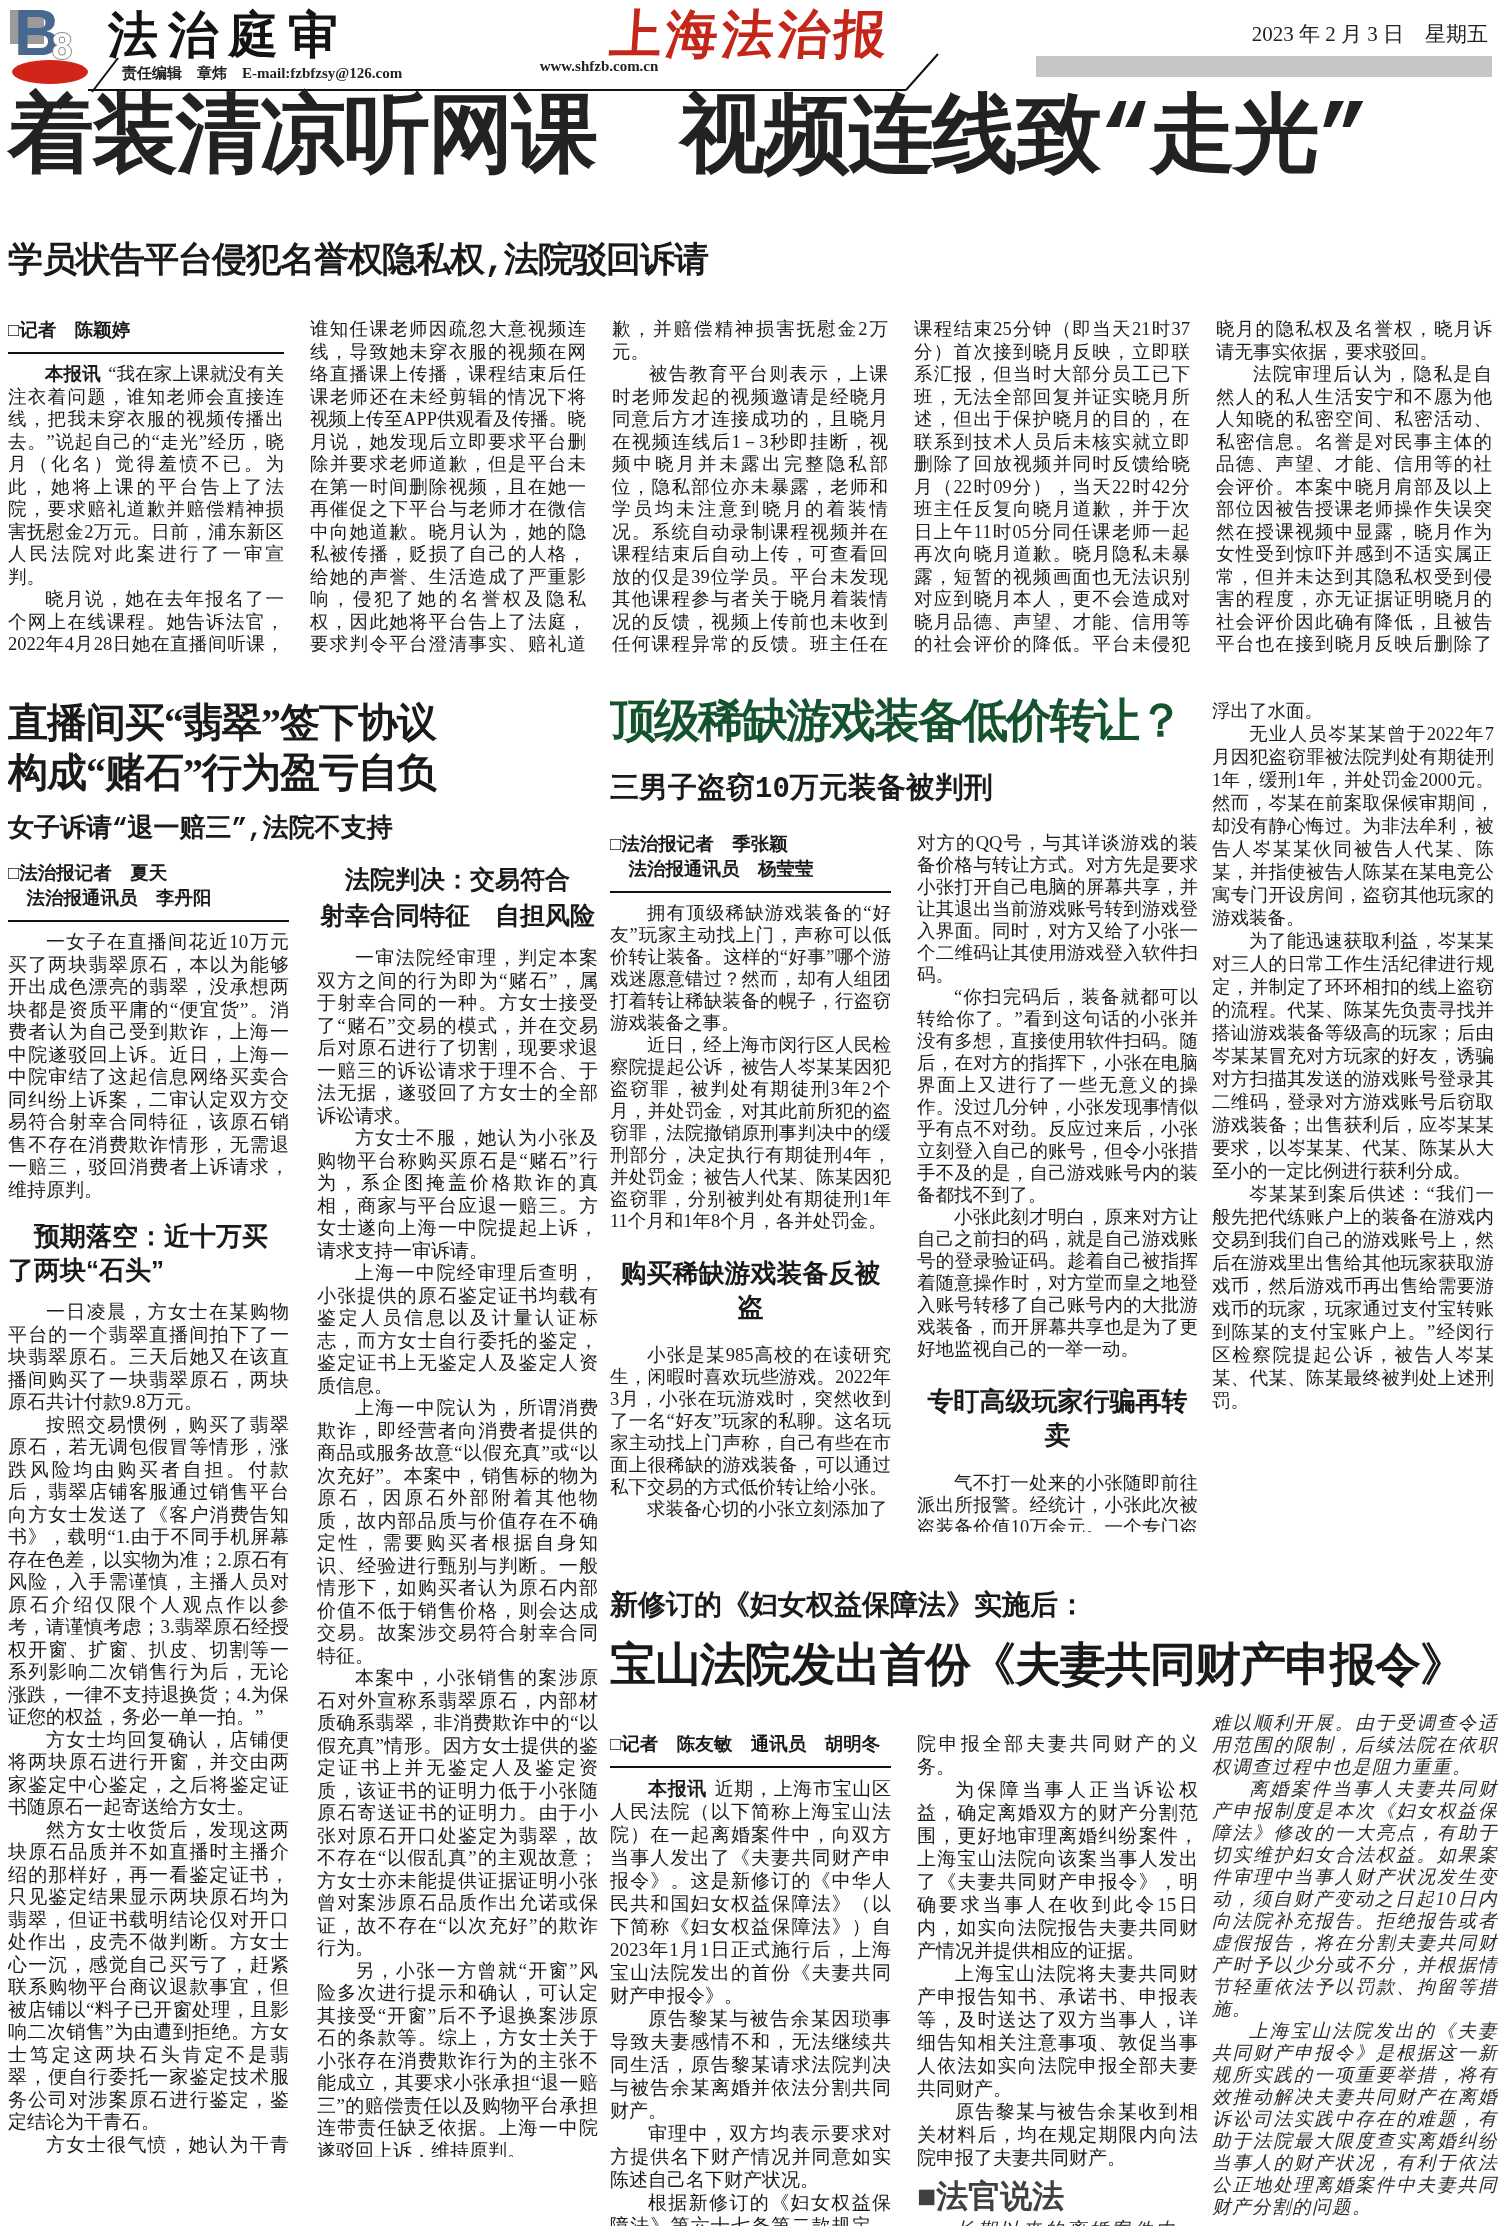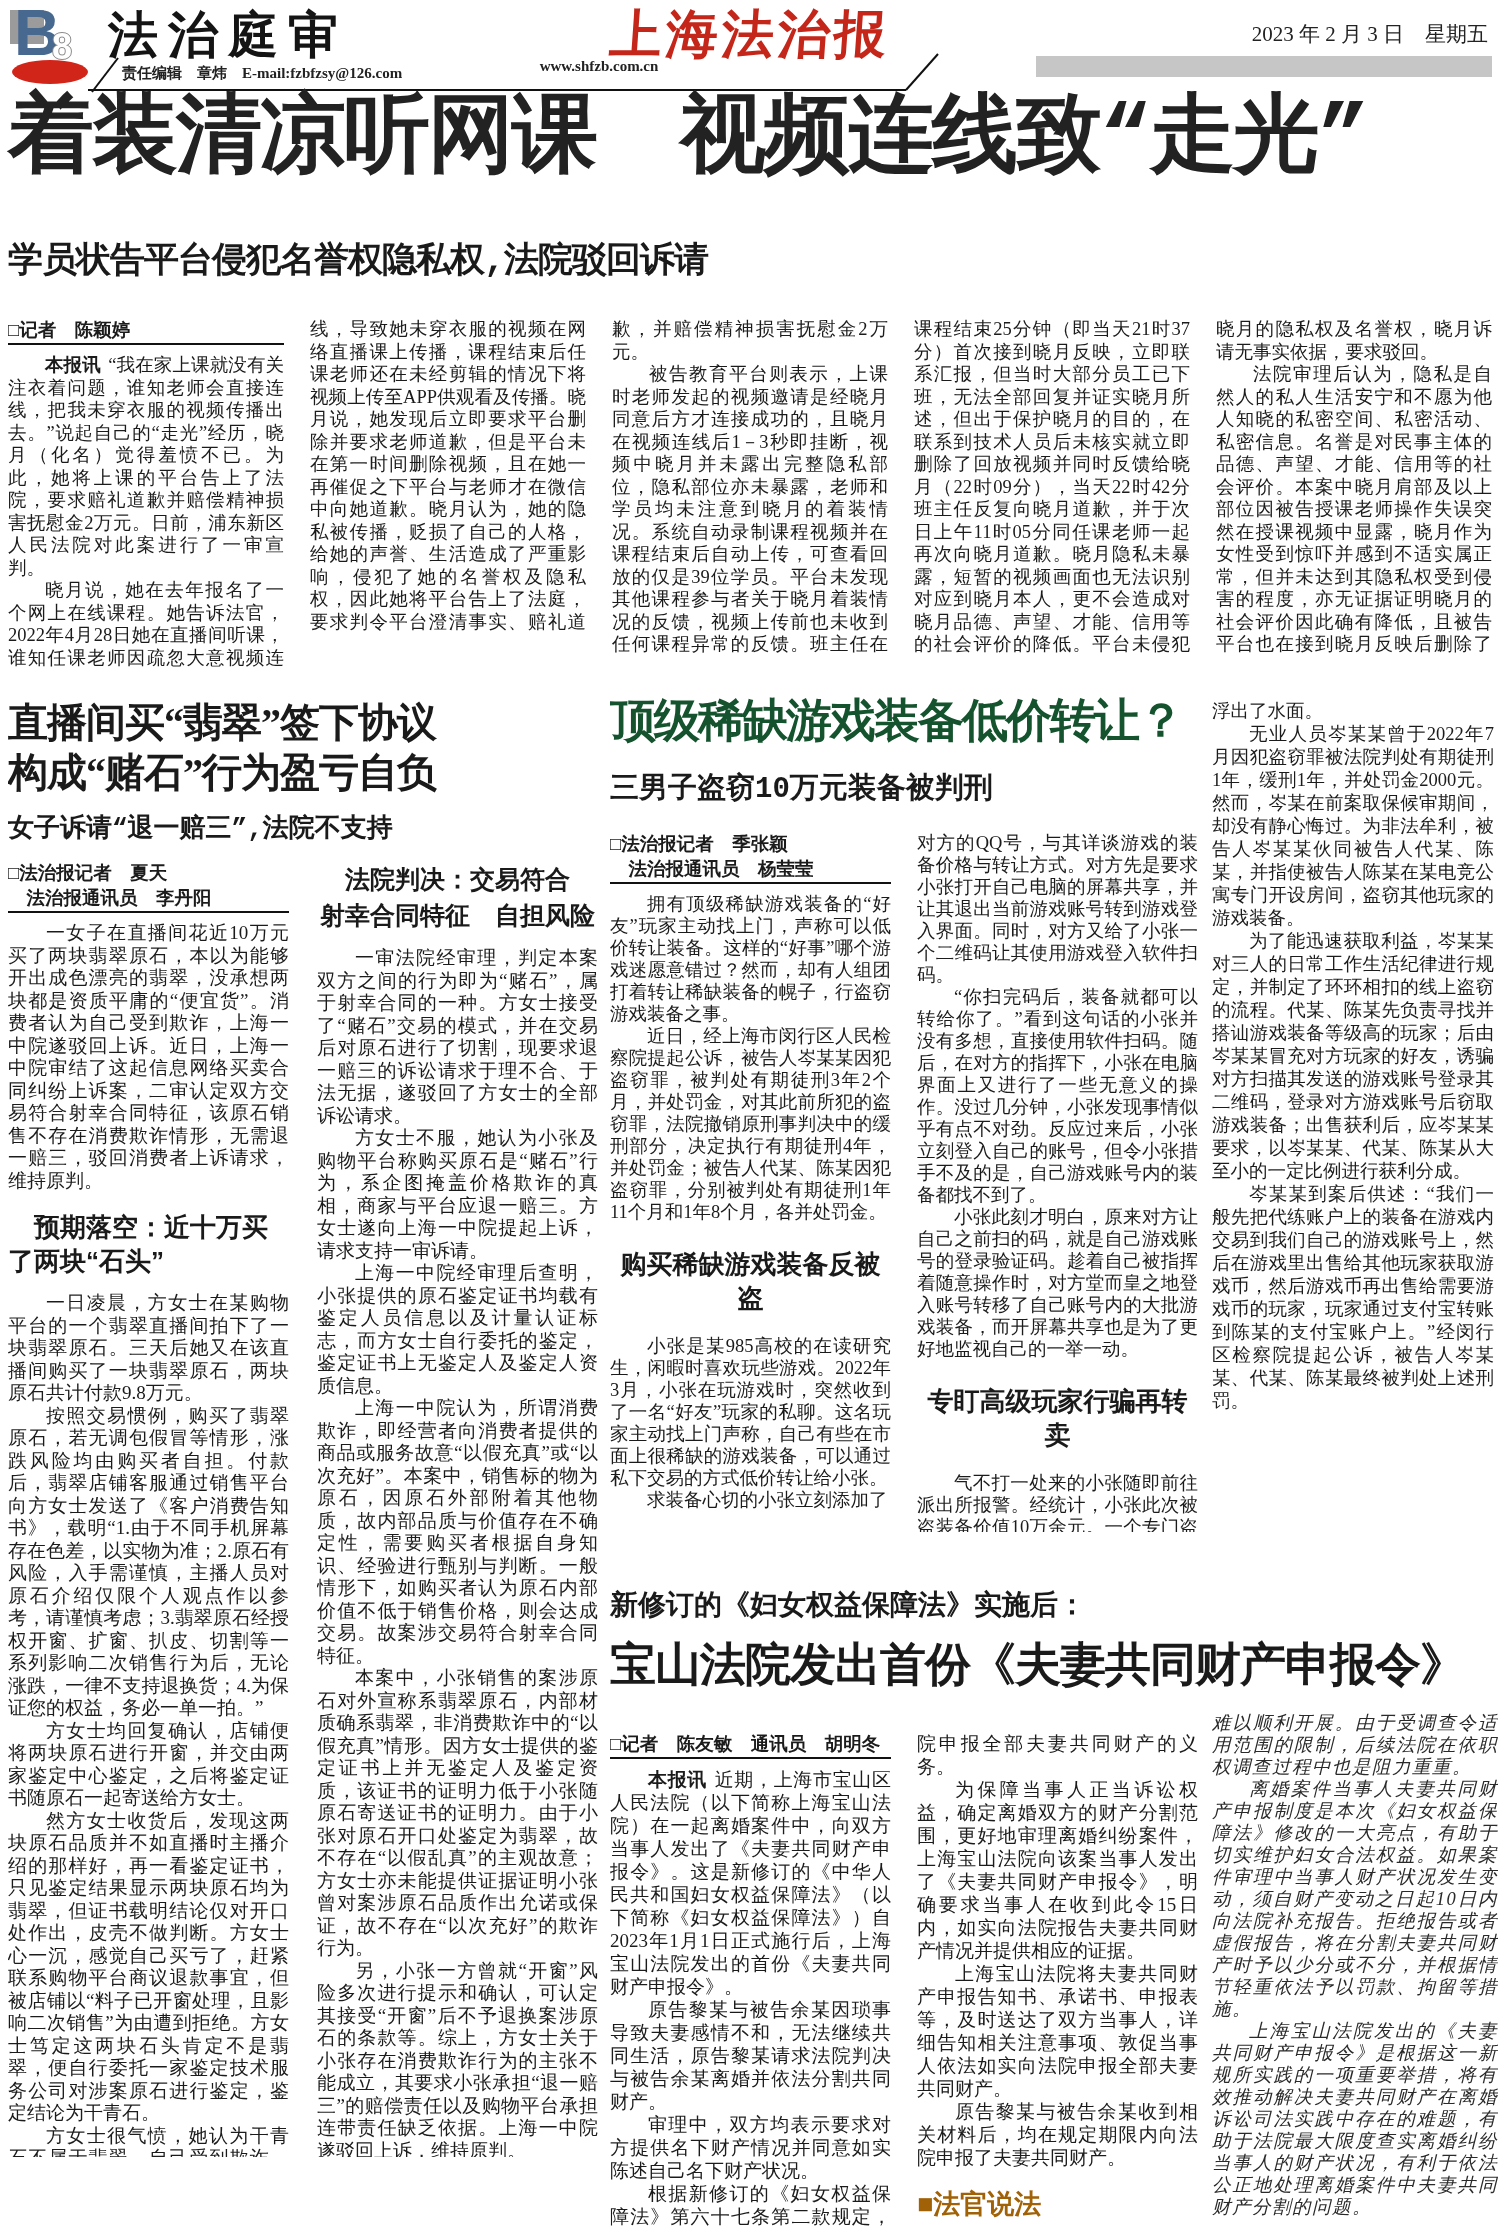--- a/index.html
+++ b/index.html
@@ -22,21 +22,21 @@
   #dateline{position:absolute;right:12px;top:20px;font-size:21px;color:#222;}
   #graybar{position:absolute;left:1036px;top:56px;width:456px;height:21px;background:#c6c6c6;}
   #hdrsvg{position:absolute;left:0;top:0;}
   
   #lead-hl{position:absolute;left:8px;top:92px;width:1484px;font-size:86px;line-height:1.12;font-weight:900;
            letter-spacing:-2px;color:#222;white-space:nowrap;}
   #lead-sub{position:absolute;left:8px;top:236px;width:1484px;font-size:35px;font-weight:800;letter-spacing:-1px;color:#1a1a1a;}
   #top-body{position:absolute;left:8px;top:318px;width:1484px;height:358px;column-count:5;column-gap:26px;
             font-size:18.5px;line-height:22.5px;overflow:hidden;text-align:justify;}
   .byline-box{font-weight:bold;font-size:18.5px;line-height:25px;border-bottom:2.5px solid #111;
-              margin-bottom:9px;break-inside:avoid;}
+              padding-bottom:9px;margin-bottom:9px;break-inside:avoid;}
   p{margin:0;text-indent:2em;text-align:justify;}
   p.cont{text-indent:0;}
   b.lede{margin-right:.4em;}
   
   .cols{display:flex;}
   .colA,.colB{overflow:hidden;}
   
   #jade{position:absolute;left:8px;top:698px;width:590px;height:1524px;overflow:hidden;}
   .jade-h{font-size:40px;line-height:50px;font-weight:700;letter-spacing:-1px;color:#1a1a1a;}
   #jade-sub{font-size:26px;font-weight:800;margin-top:12px;color:#1a1a1a;}
@@ -55,21 +55,21 @@
   #game .colA,#game .colB{width:281px;height:700px;}
   #game-right{position:absolute;left:1212px;top:700px;width:282px;height:848px;overflow:hidden;
               font-size:18.5px;line-height:23px;}
   
   #declare-head{position:absolute;left:610px;top:1586px;width:886px;}
   #dec-kicker{font-size:28px;font-weight:700;color:#1a1a1a;}
   #dec-hl{font-size:46px;font-weight:900;letter-spacing:-1px;margin-top:10px;color:#1a1a1a;white-space:nowrap;}
   #declare-body{position:absolute;left:610px;top:1732px;width:588px;height:494px;overflow:hidden;}
   #declare-body .cols{gap:26px;font-size:19px;line-height:23px;}
   #declare-body .colA,#declare-body .colB{width:281px;height:494px;}
-  .judge-head{font-family:"Liberation Sans",sans-serif;font-weight:900;font-size:27px;margin:24px 0 10px 0;color:#a16207;}
+  .judge-head{font-family:"Liberation Sans",sans-serif;font-weight:900;font-size:32px;margin:16px 0 10px 0;color:#404040;}
   .kaiti p{font-style:italic;letter-spacing:1.5px;color:#2a2a2a;}
   #judge-note{position:absolute;left:1212px;top:1712px;width:286px;height:514px;overflow:hidden;
               font-size:18.5px;line-height:22px;}
 </style>
 </head>
 <body>
 
 <div id="page">
 
   <div id="hdr">

